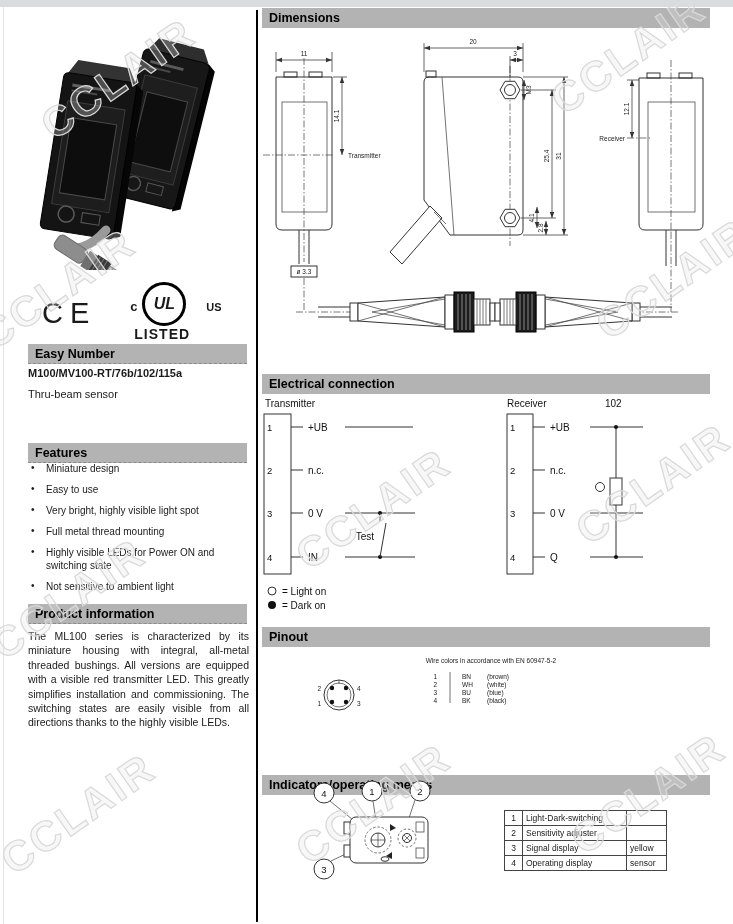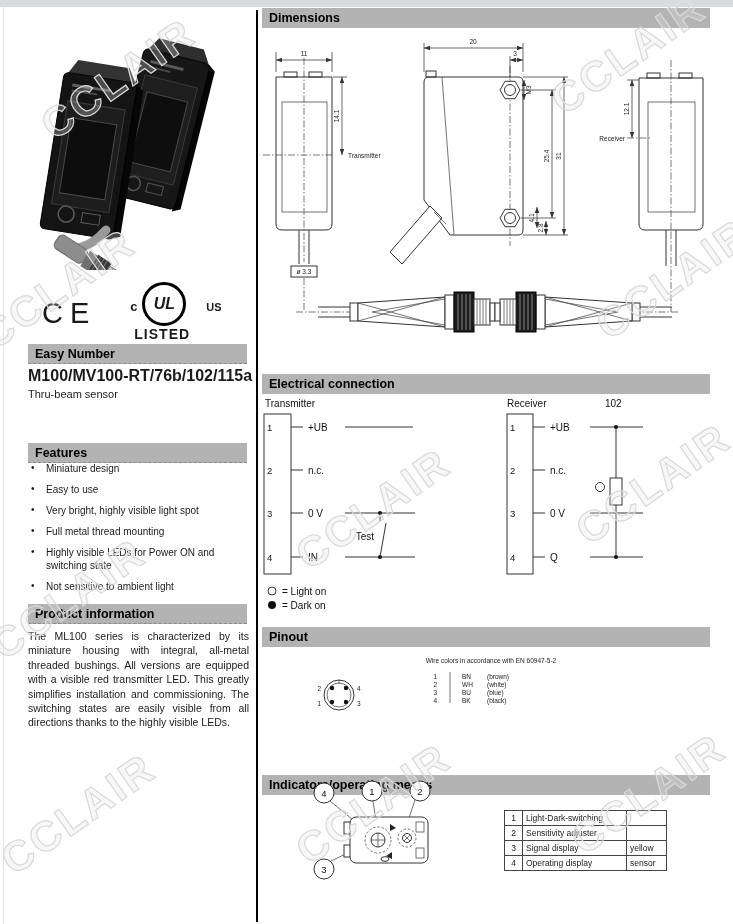--- a/index.html
+++ b/index.html
@@ -14,21 +14,21 @@
       color:rgba(225,225,225,0.28);-webkit-text-stroke:1.2px #d9d9d9;
       transform:rotate(-35deg);z-index:5;pointer-events:none;}
 
   
   .hdr{position:absolute;background:#b3b3b3;color:#000;font-weight:bold;font-size:12.5px;
        height:20px;line-height:15px;padding:3px 7px;box-sizing:border-box;z-index:2;}
   .hdr-left{left:28px;width:219px;border-bottom:1px dashed #8a8a8a;}
   .hdr-right{left:262px;width:448px;}
 
   
-  .model-name{position:absolute;left:28px;top:367px;font-weight:bold;font-size:16px;z-index:2;}
+  .model-name{position:absolute;left:28px;top:367px;font-weight:bold;font-size:11px;z-index:2;}
   .model-type{position:absolute;left:28px;top:388px;font-size:11px;z-index:2;}
   .model-desc{position:absolute;left:28px;top:404px;width:222px;font-size:10px;line-height:1.35;z-index:2;}
   .features-list{position:absolute;left:28px;top:462px;width:224px;font-size:10px;
                  list-style:none;margin:0;padding:0;z-index:2;}
   .features-list li{position:relative;padding-left:18px;margin:0 0 8px 0;line-height:1.3;}
   .features-list li::before{content:"•";position:absolute;left:3px;top:-1px;}
   .prod-text{position:absolute;left:28px;top:629px;width:221px;font-size:10.5px;line-height:1.37;
              text-align:justify;z-index:2;margin:0;}
 
   

